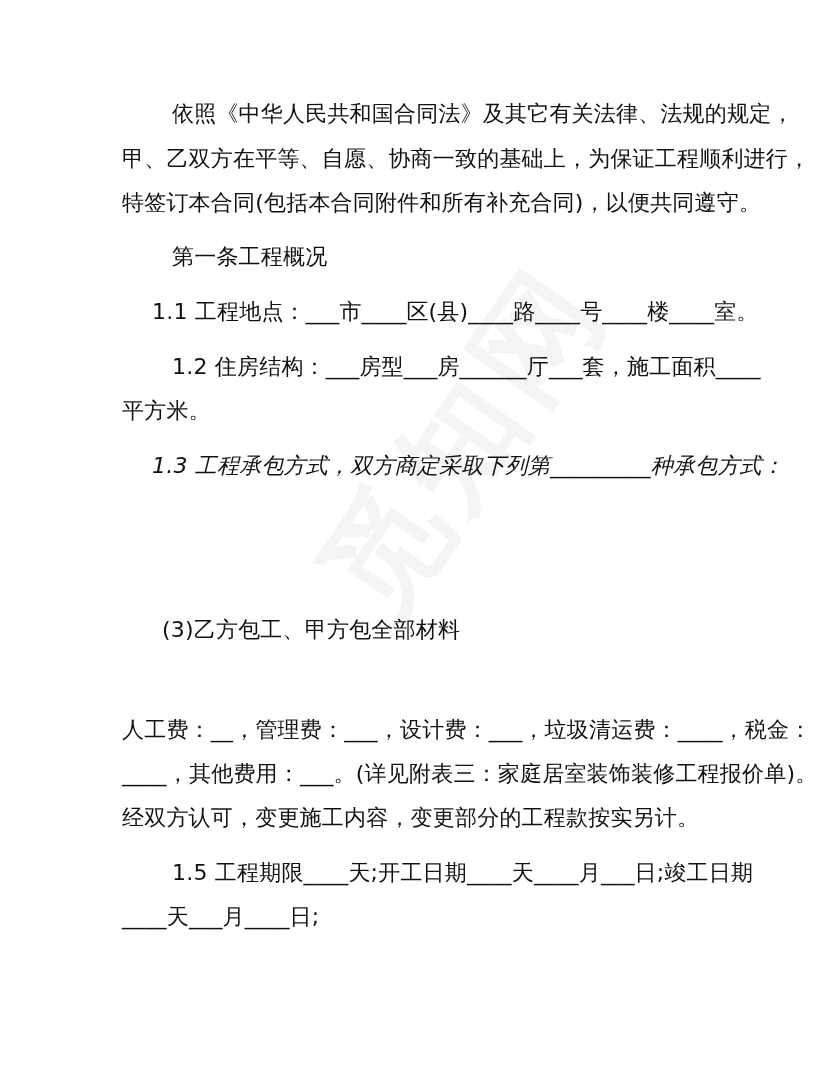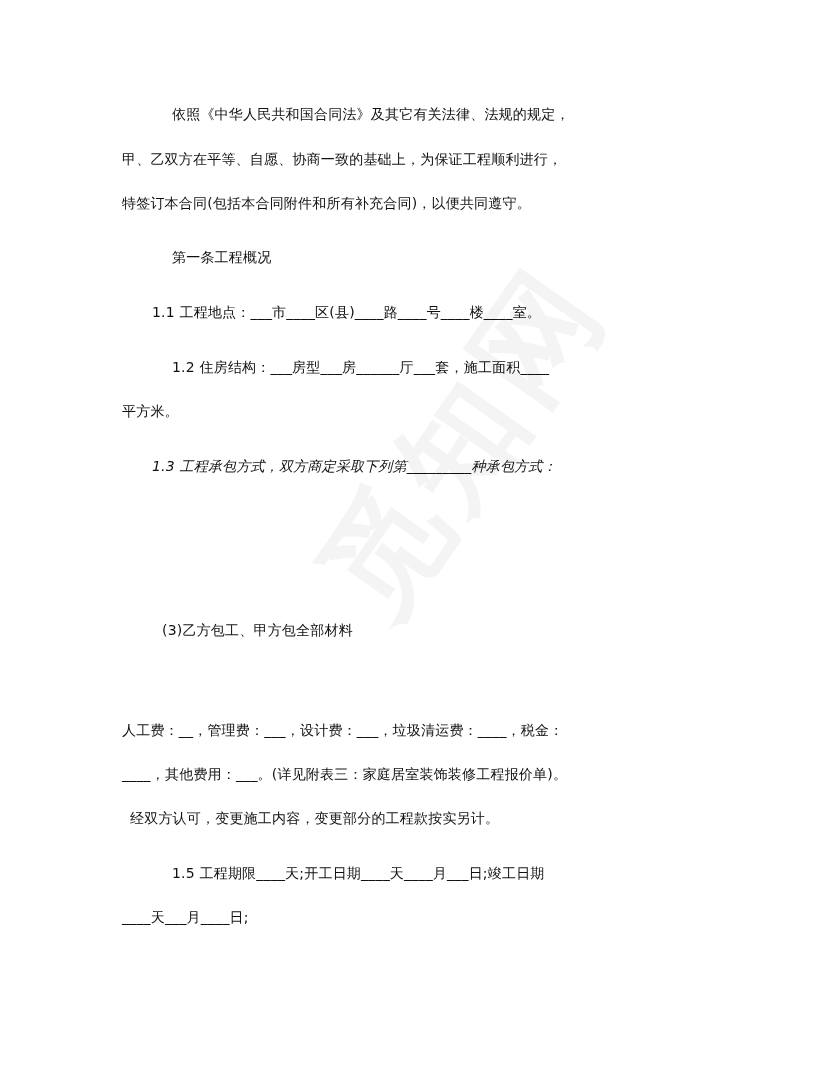--- a/index.html
+++ b/index.html
@@ -16,21 +16,21 @@
       color: #111111;
     }
     .page {
       position: absolute;
       left: 0; top: 0;
       width: 830px; height: 1074px;
       background: #ffffff;
     }
     .line {
       position: absolute;
-      font-size: 14px;
+      font-size: 22px;
       line-height: 26px;
       white-space: nowrap;
       letter-spacing: 0.2px;
     }
     .watermark {
       position: absolute;
       left: 270px;
       top: 360px;
       font-size: 120px;
       font-weight: bold;
@@ -60,18 +60,18 @@
 
   <div class="line" style="left:172px; top:354px;">1.2 住房结构：___房型___房______厅___套，施工面积____</div>
   <div class="line" style="left:122px; top:398px;text-align:right;">平方米。</div>
 
   <div class="line" style="left:152px; top:453px;font-style:italic;">1.3  工程承包方式，双方商定采取下列第_________种承包方式：</div>
 
   <div class="line" style="left:162px; top:617px;">(3)乙方包工、甲方包全部材料</div>
 
   <div class="line" style="left:122px; top:717px;">人工费：__，管理费：___，设计费：___，垃圾清运费：____，税金：</div>
   <div class="line" style="left:122px; top:761px;text-align:right;">____，其他费用：___。(详见附表三：家庭居室装饰装修工程报价单)。</div>
-  <div class="line" style="left:122px; top:805px;margin-left:8px;">经双方认可，变更施工内容，变更部分的工程款按实另计。</div>
+  <div class="line" style="left:122px; top:805px;">经双方认可，变更施工内容，变更部分的工程款按实另计。</div>
 
   <div class="line" style="left:172px; top:860px;">1.5 工程期限____天;开工日期____天____月___日;竣工日期</div>
   <div class="line" style="left:122px; top:904px;">____天___月____日;</div>
 
 </div>
 
 </body></html>

